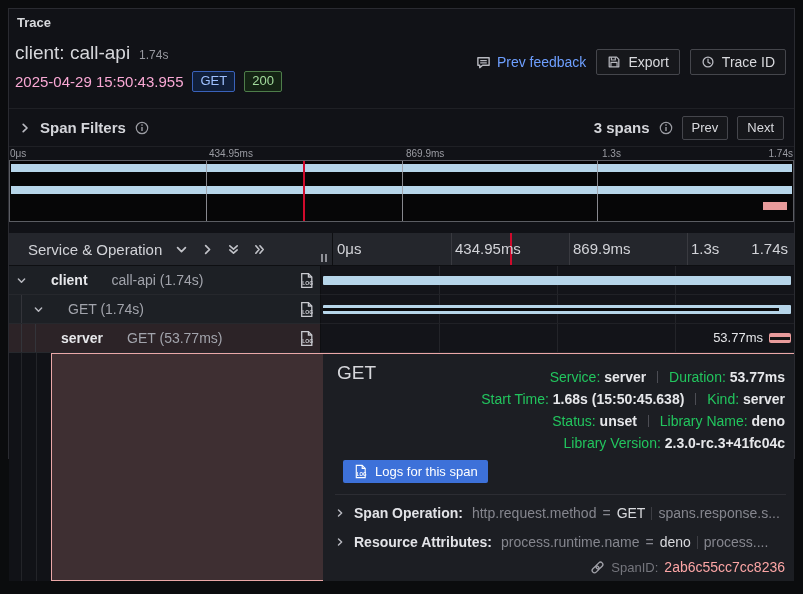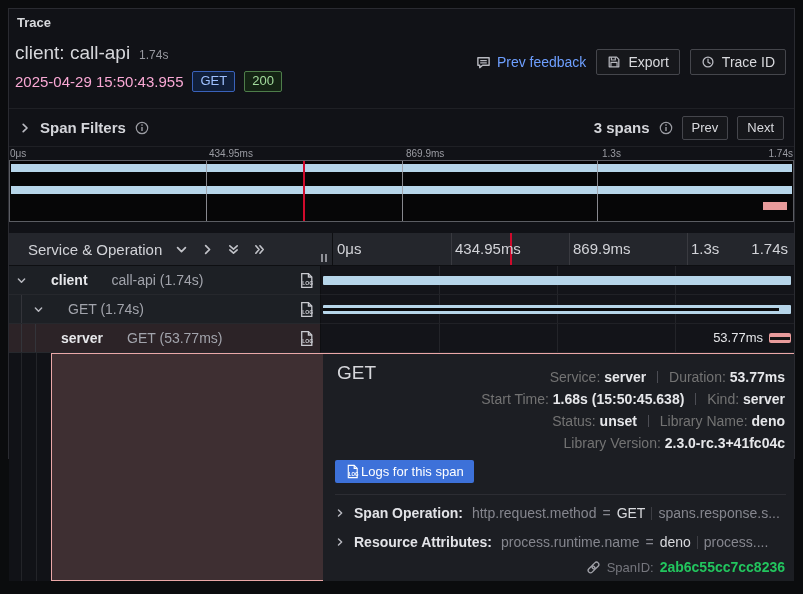--- a/index.html
+++ b/index.html
@@ -99,38 +99,38 @@
   .sel-bg {
     position:absolute; left:42px; top:0; bottom:0; width:272px;
     background:#3e2f32; border:1px solid #eba8a8; border-right:none;
   }
   .detail {
     position:absolute; left:314px; right:0; top:0; bottom:0;
     background:#1c1e23; border-top:1px solid #eba8a8;
   }
   .d-title { left:14px; top:8px; font-size:19px; font-weight:500; color:#d6d7db; }
   .kv { right:9px; top:12px; text-align:right; font-size:14px; line-height:22px; white-space:nowrap; }
-  .kv .lbl { color:#737373; }
+  .kv .lbl { color:#22c55e; }
   .kv .val { color:#e6e7ea; font-weight:700; }
   .kv .sep { display:inline-block; width:1px; height:12px; background:#4c4d54; margin:0 7px -1px 7px; }
   .logs-btn {
-    left:12px; top:106px; display:flex; align-items:center; gap:1px;
+    left:20px; top:106px; display:flex; align-items:center; gap:7px;
     background:#3d71d9; color:#ffffff; font-size:13px; font-weight:500;
     padding:4px 10px; border-radius:2px; cursor:pointer;
   }
   .d-divider { left:12px; right:8px; top:140px; height:1px; background:#2c2d33; }
   .attr-row { left:12px; right:8px; display:flex; align-items:center; gap:9px; font-size:14px; white-space:nowrap; overflow:hidden; cursor:pointer; }
   .attr-title { font-weight:700; color:#e2e3e7; }
   .attr-kv { display:flex; align-items:center; gap:6px; color:#85868e; overflow:hidden; }
   .attr-kv .aval { color:#d9dade; font-weight:500; }
   .attr-kv .vsep { display:inline-block; width:1px; height:13px; background:#3c3d43; }
   .attr-more { overflow:hidden; text-overflow:ellipsis; color:#85868e; }
   .d-footer { right:9px; bottom:6px; display:flex; align-items:center; gap:6px; }
   .spanid-lbl { font-size:13px; color:#75767d; }
-  .spanid-val { font-size:14px; font-weight:700; color:#22c55e; }
+  .spanid-val { font-size:14px; font-weight:400; color:#fca5a5; }
 </style>
 </head>
 <body>
 
 <div class="stage">
   <div class="panel">
 
     <div class="abs panel-title">Trace</div>
 
     <div class="abs trace-line1">

